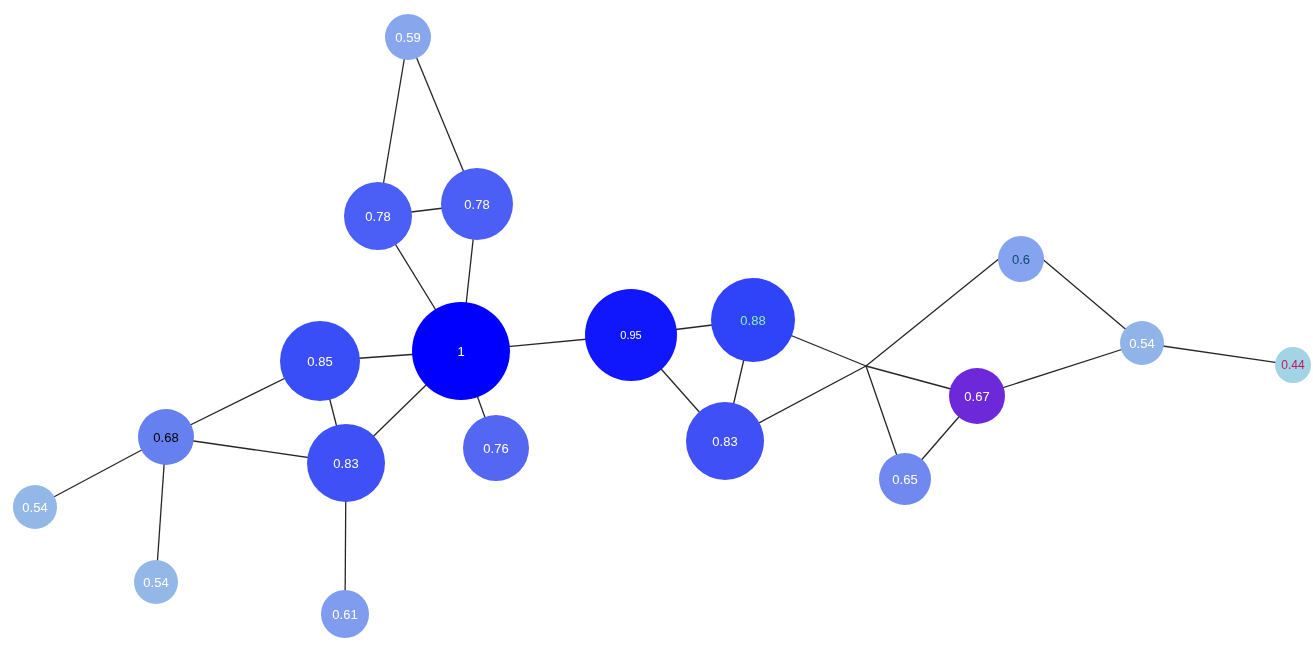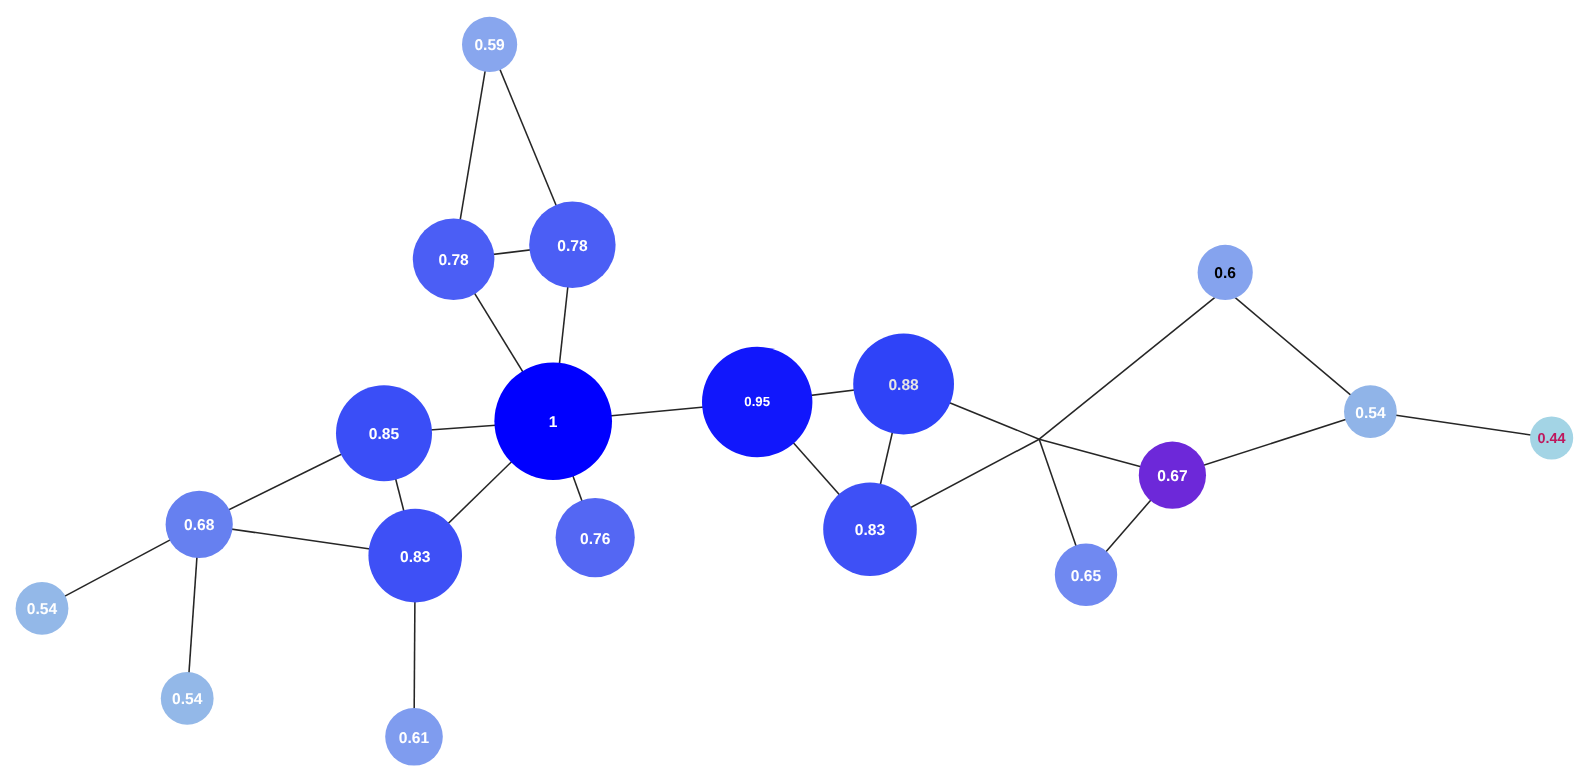--- a/index.html
+++ b/index.html
@@ -26,21 +26,20 @@
     top: 0;
     width: 1313px;
     height: 650px;
   }
   #node-layer {
     position: absolute;
     left: 0;
     top: 0;
     width: 1313px;
     height: 650px;
-    font-weight: bold;
   }
   .graph-node {
     position: absolute;
     border-radius: 50%;
     box-sizing: border-box;
     display: flex;
     align-items: center;
     justify-content: center;
     color: #ffffff;
     line-height: 1;
@@ -100,42 +99,42 @@
       </div>
       <div class="graph-node" style="left: 280px; top: 321px; width: 80px; height: 80px; background: rgb(58, 78, 247); font-size: 13px; color: rgb(255, 255, 255);">
         <span class="node-label">0.85</span>
       </div>
       <div class="graph-node" style="left: 307px; top: 424px; width: 78px; height: 78px; background: rgb(62, 80, 246); font-size: 13px; color: rgb(255, 255, 255);">
         <span class="node-label">0.83</span>
       </div>
       <div class="graph-node" style="left: 463px; top: 415px; width: 66px; height: 66px; background: rgb(84, 103, 243); font-size: 13px; color: rgb(255, 255, 255);">
         <span class="node-label">0.76</span>
       </div>
-      <div class="graph-node" style="left: 138px; top: 409px; width: 56px; height: 56px; background: rgb(102, 128, 240); font-size: 13px; color: #ffffff;">
+      <div class="graph-node" style="left: 138px; top: 409px; width: 56px; height: 56px; background: rgb(102, 128, 240); font-size: 13px; color: #000000;">
         <span class="node-label">0.68</span>
       </div>
       <div class="graph-node" style="left: 13px; top: 485px; width: 44px; height: 44px; background: rgb(147, 184, 232); font-size: 13px; color: rgb(255, 255, 255);">
         <span class="node-label">0.54</span>
       </div>
       <div class="graph-node" style="left: 134px; top: 560px; width: 44px; height: 44px; background: rgb(147, 184, 232); font-size: 13px; color: rgb(255, 255, 255);">
         <span class="node-label">0.54</span>
       </div>
       <div class="graph-node" style="left: 321px; top: 590px; width: 48px; height: 48px; background: rgb(127, 156, 239); font-size: 13px; color: rgb(255, 255, 255);">
         <span class="node-label">0.61</span>
       </div>
       <div class="graph-node" style="left: 585px; top: 289px; width: 92px; height: 92px; background: rgb(17, 23, 252); font-size: 11px; color: rgb(255, 255, 255);">
         <span class="node-label">0.95</span>
       </div>
-      <div class="graph-node" style="left: 711px; top: 278px; width: 84px; height: 84px; background: rgb(47, 67, 248); font-size: 13px; color: #e5e5e5;">
+      <div class="graph-node" style="left: 711px; top: 278px; width: 84px; height: 84px; background: rgb(47, 67, 248); font-size: 13px; color: #86efac;">
         <span class="node-label">0.88</span>
       </div>
       <div class="graph-node" style="left: 686px; top: 402px; width: 78px; height: 78px; background: rgb(62, 80, 246); font-size: 13px; color: rgb(255, 255, 255);">
         <span class="node-label">0.83</span>
       </div>
-      <div class="graph-node" style="left: 998px; top: 204px; width: 46px; height: 46px; background: rgb(133, 163, 238); font-size: 13px; color: #000000;">
+      <div class="graph-node" style="left: 998px; top: 236px; width: 46px; height: 46px; background: rgb(133, 163, 238); font-size: 13px; color: #0c4a6e;">
         <span class="node-label">0.6</span>
       </div>
       <div class="graph-node" style="left: 949px; top: 368px; width: 56px; height: 56px; background: #6d28d9; font-size: 13px; color: rgb(255, 255, 255);">
         <span class="node-label">0.67</span>
       </div>
       <div class="graph-node" style="left: 879px; top: 453px; width: 52px; height: 52px; background: rgb(112, 137, 241); font-size: 13px; color: rgb(255, 255, 255);">
         <span class="node-label">0.65</span>
       </div>
       <div class="graph-node" style="left: 1120px; top: 321px; width: 44px; height: 44px; background: rgb(144, 180, 232); font-size: 13px; color: rgb(255, 255, 255);">
         <span class="node-label">0.54</span>

